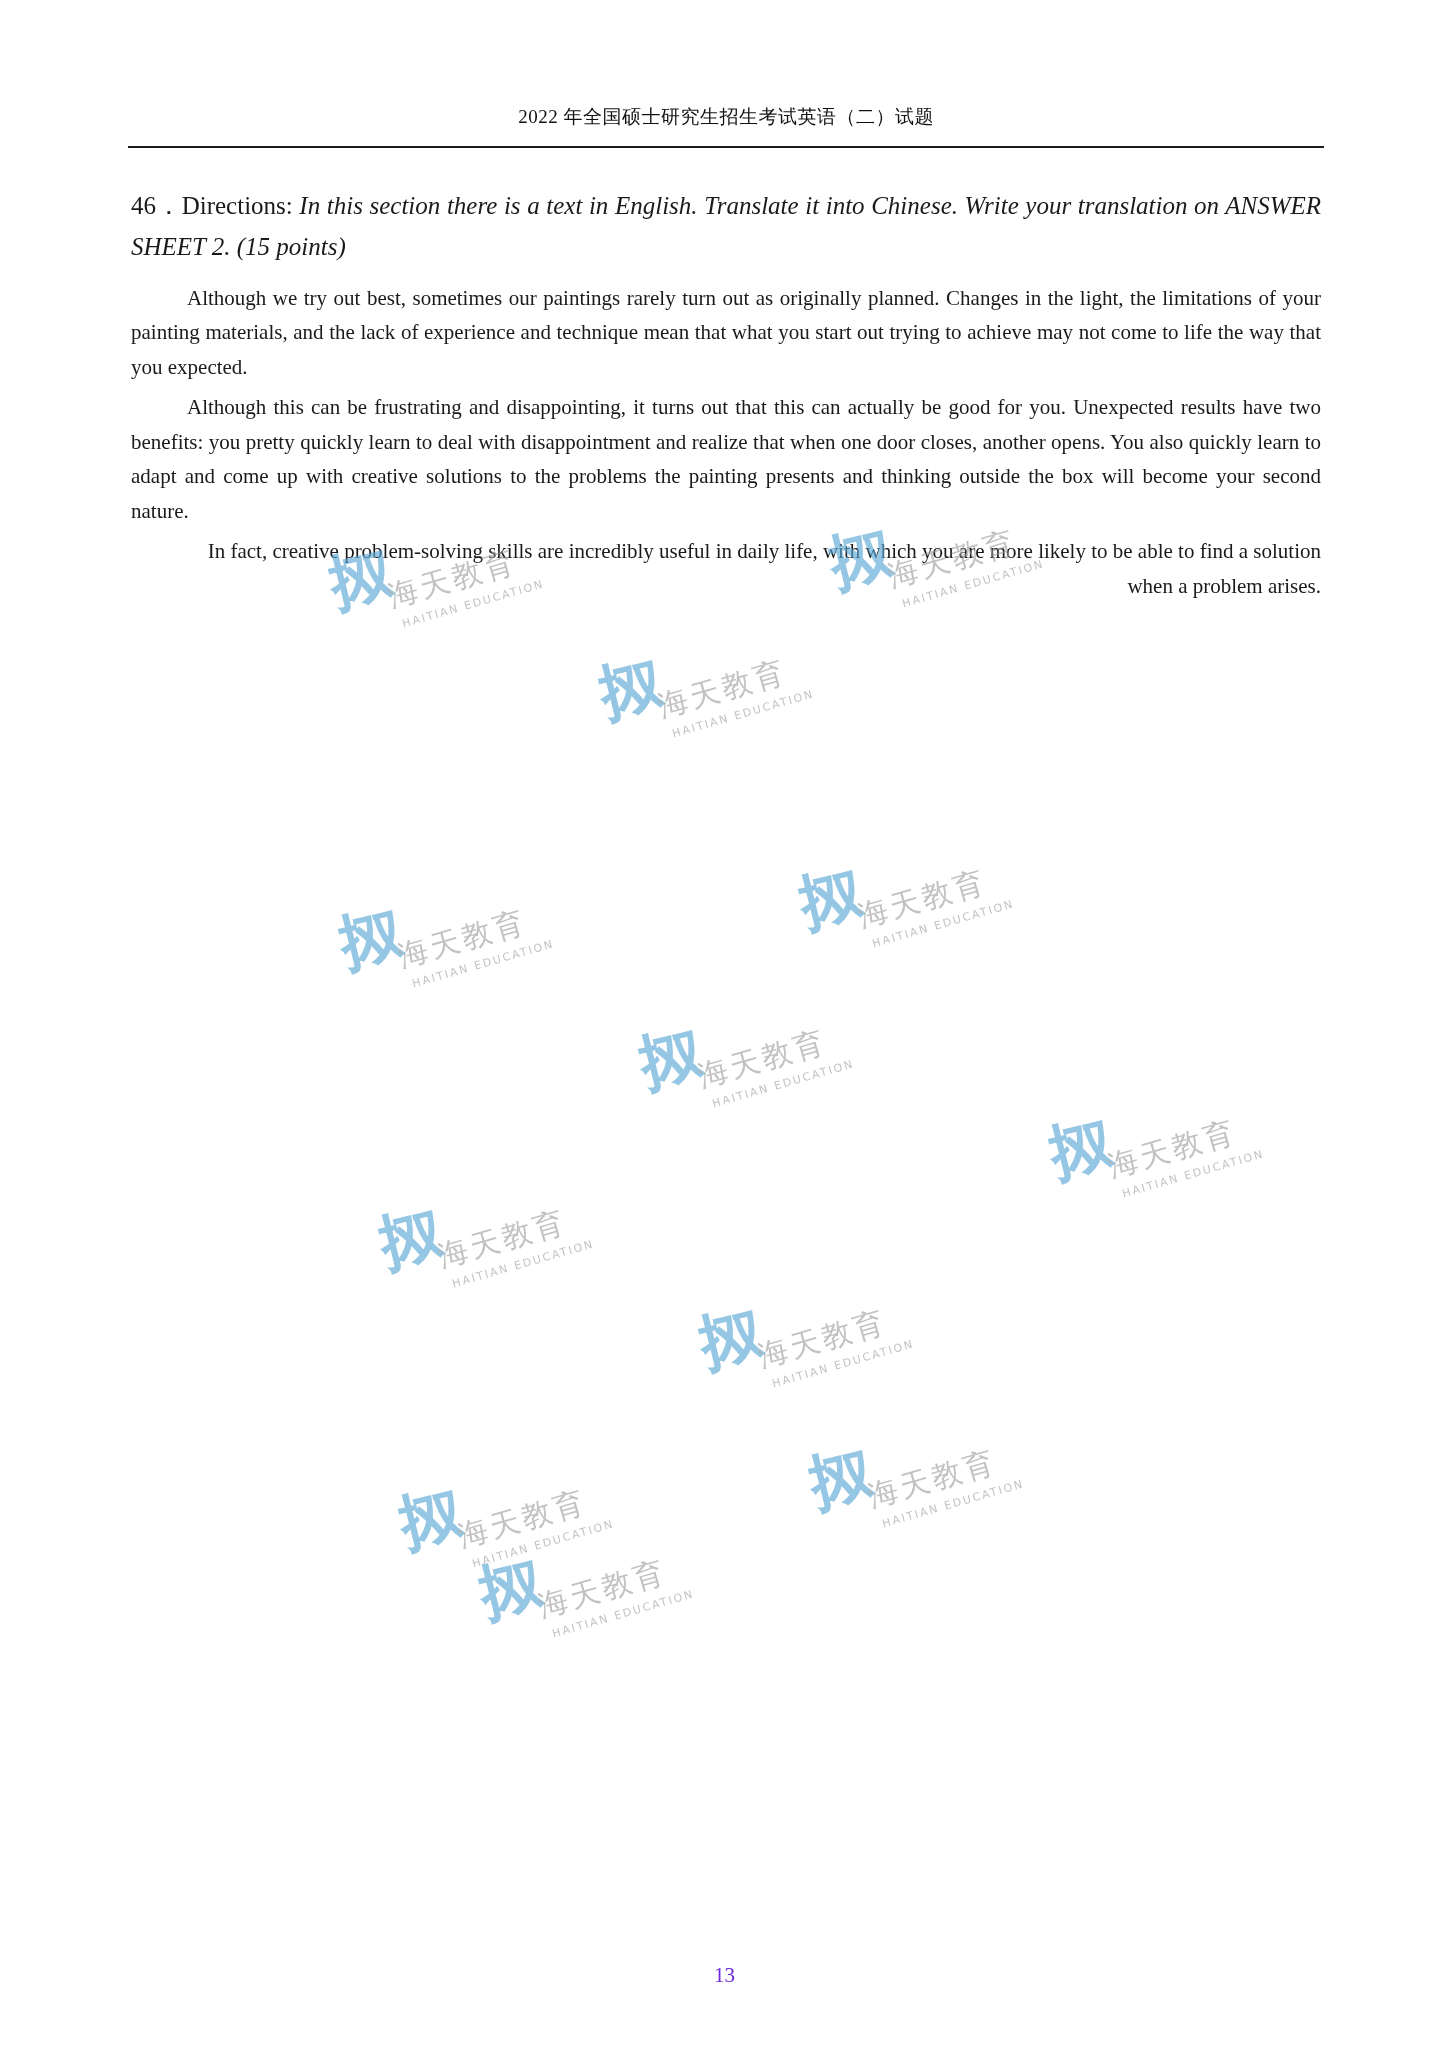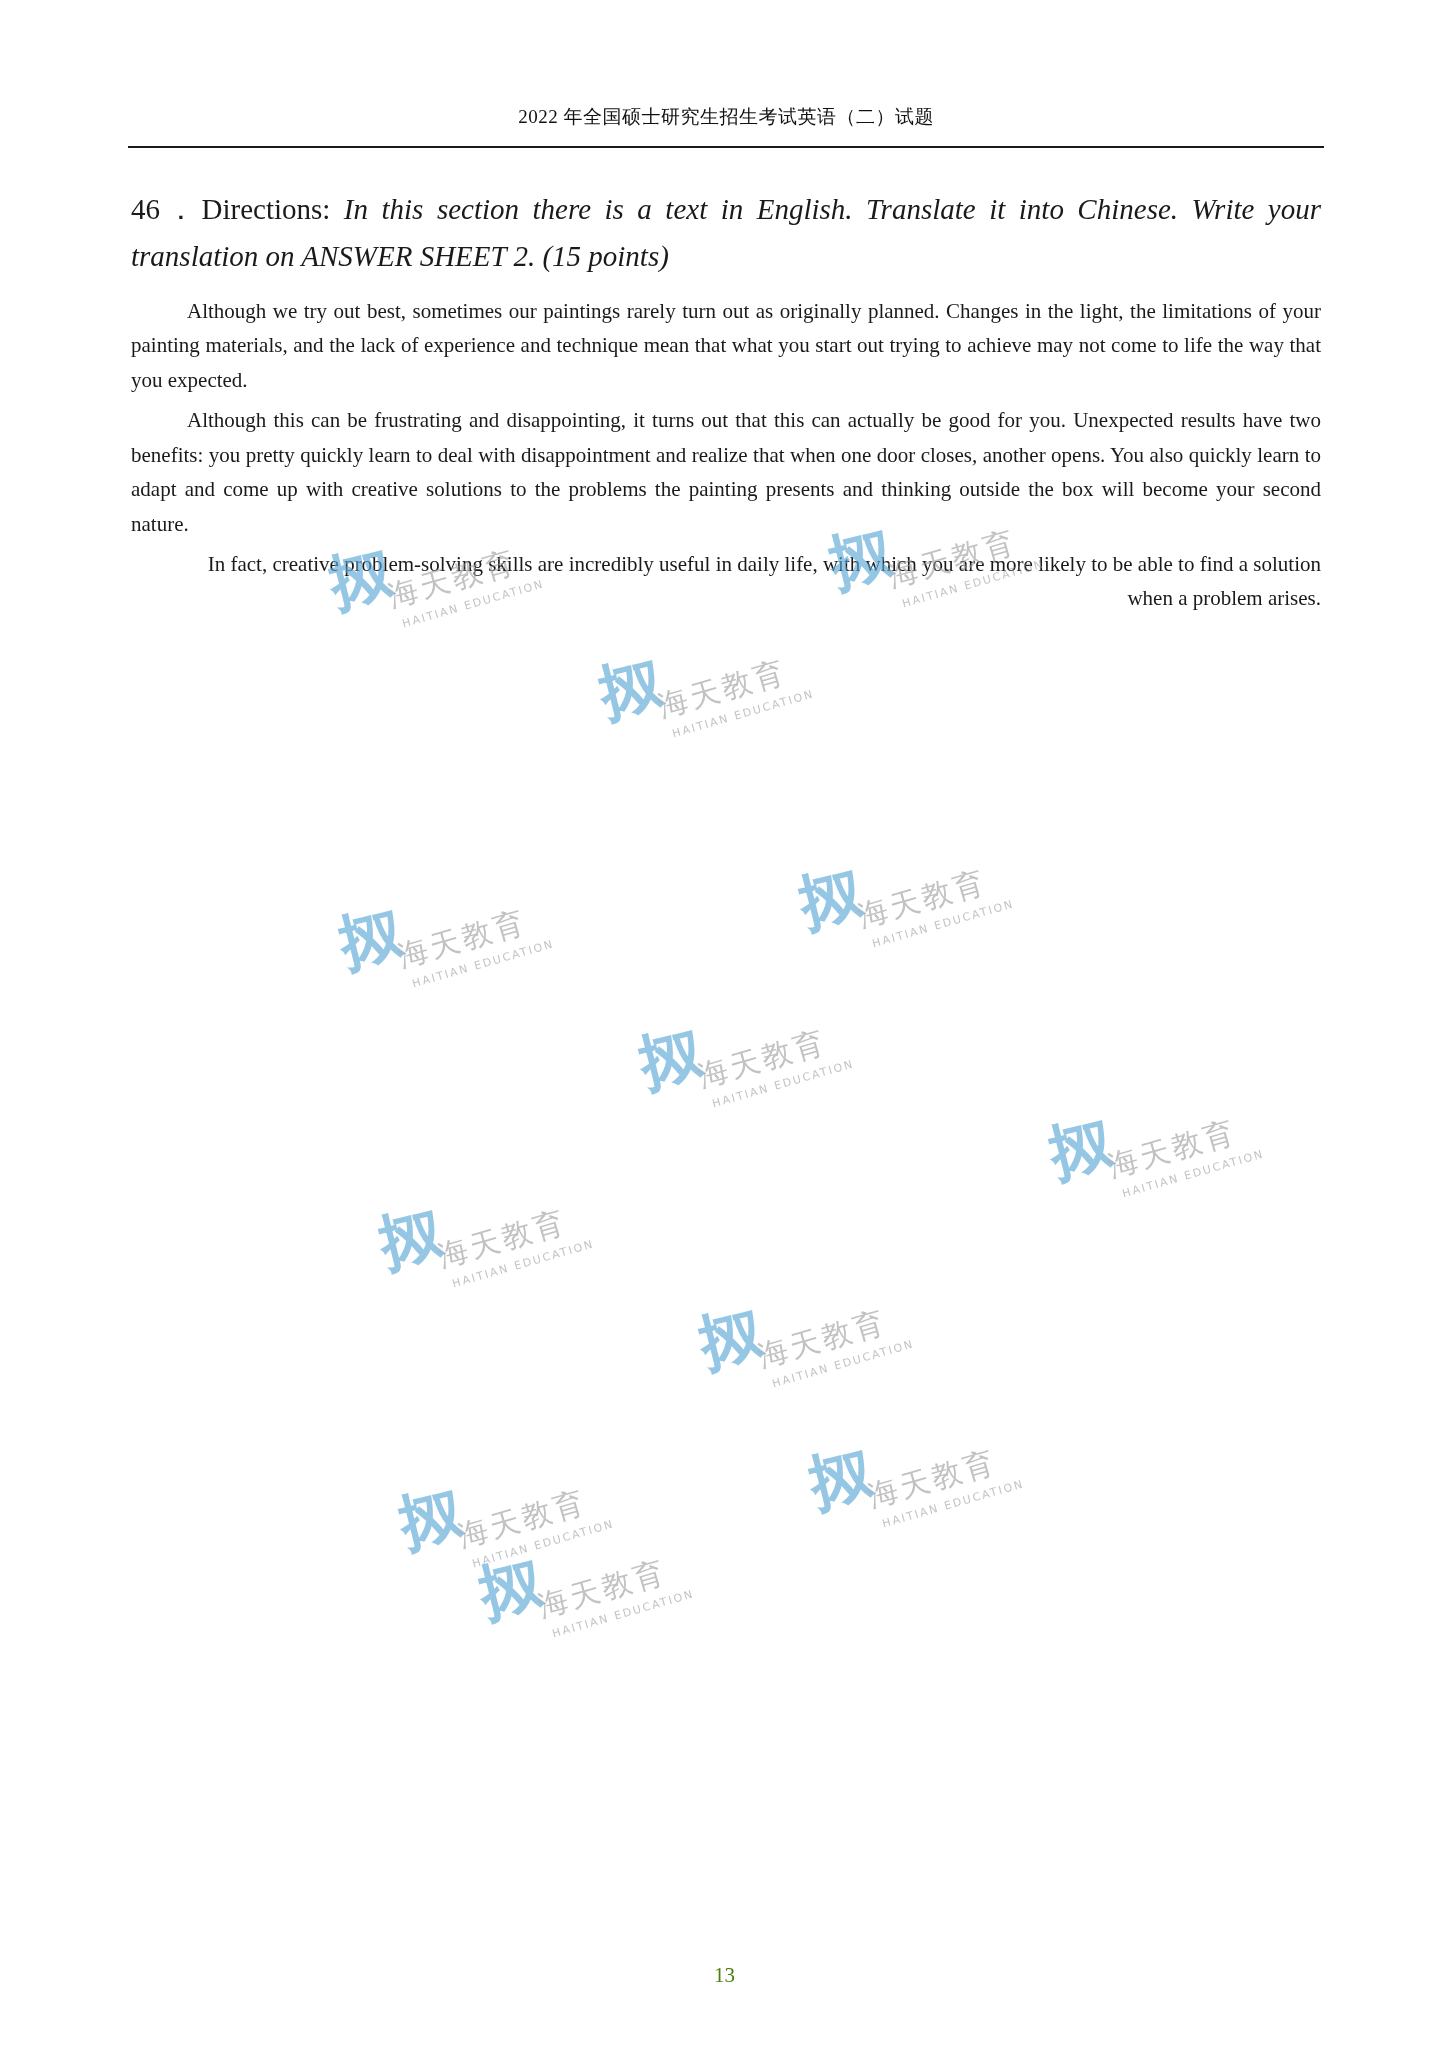--- a/index.html
+++ b/index.html
@@ -53,21 +53,21 @@
     letter-spacing: 0.5px;
     margin: 0 0 18px 0;
     line-height: 1.2;
     font-family: "Liberation Serif", serif;
   }
   .section-title .gap {
     display: inline-block;
     width: 28px;
   }
   .directions {
-    font-size: 29px;
+    font-size: 25px;
     line-height: 1.62;
     margin: 0 0 14px 0;
     text-align: justify;
     text-justify: inter-word;
   }
   .directions .num {
     font-style: normal;
   }
   .directions .lead {
     font-style: normal;
@@ -86,21 +86,21 @@
   p.body-par:last-of-type {
     text-align: right;
   }
   .page-number {
     position: absolute;
     left: 0;
     top: 1955px;
     width: 1449px;
     text-align: center;
     font-size: 21px;
-    color: #4d7c0f;
+    color: #6d28d9;
   }
 
   
   .wm {
     position: absolute;
     pointer-events: none;
     user-select: none;
     opacity: 0.75;
   }
   .wm-glyph {

